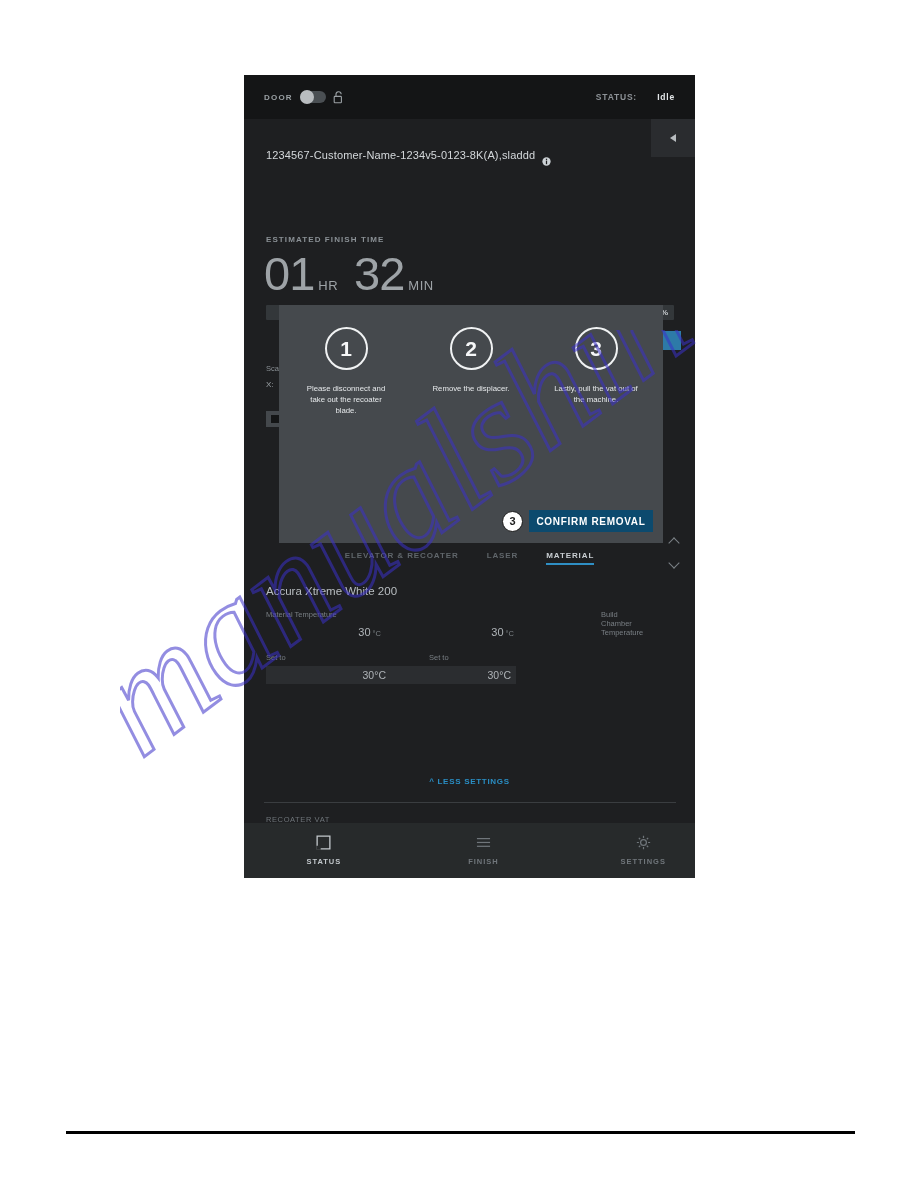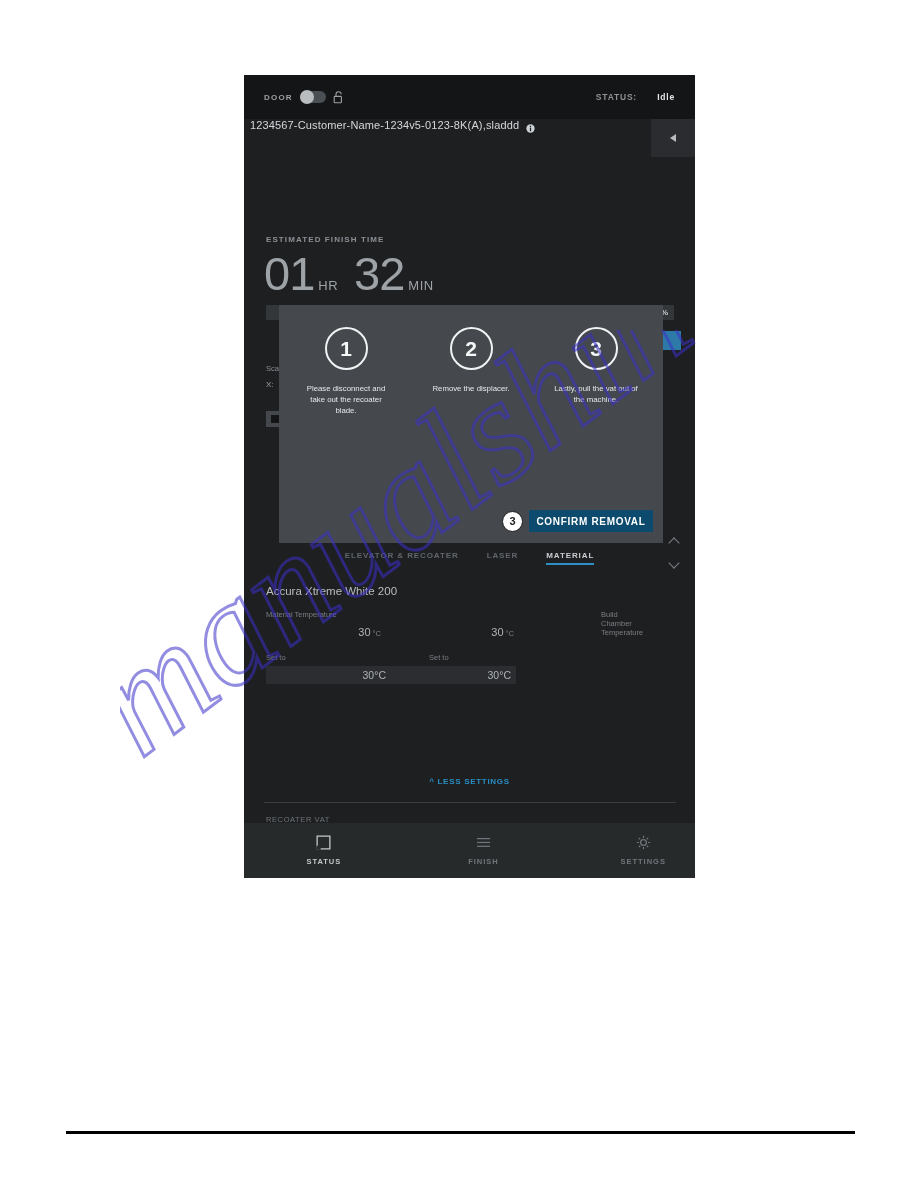--- a/index.html
+++ b/index.html
@@ -98,22 +98,22 @@
   }
   .status-group .val { color: #e3e6e8; padding-left: 17px; }
 
   
   .jobrow {
     position: absolute;
     left: 0; top: 44px;
     width: 432px;
     height: 42px;
     display: flex;
-    align-items: flex-start;
-    padding-left: 6px;
+    align-items: flex-end;
+    padding-left: 22px;
     box-sizing: border-box;
   }
   .job-name {
     font-size: 11px;
     color: #d4d8db;
     letter-spacing: 0.15px;
   }
   .info-icon {
     margin-left: 7px;
     width: 9px; height: 9px;

